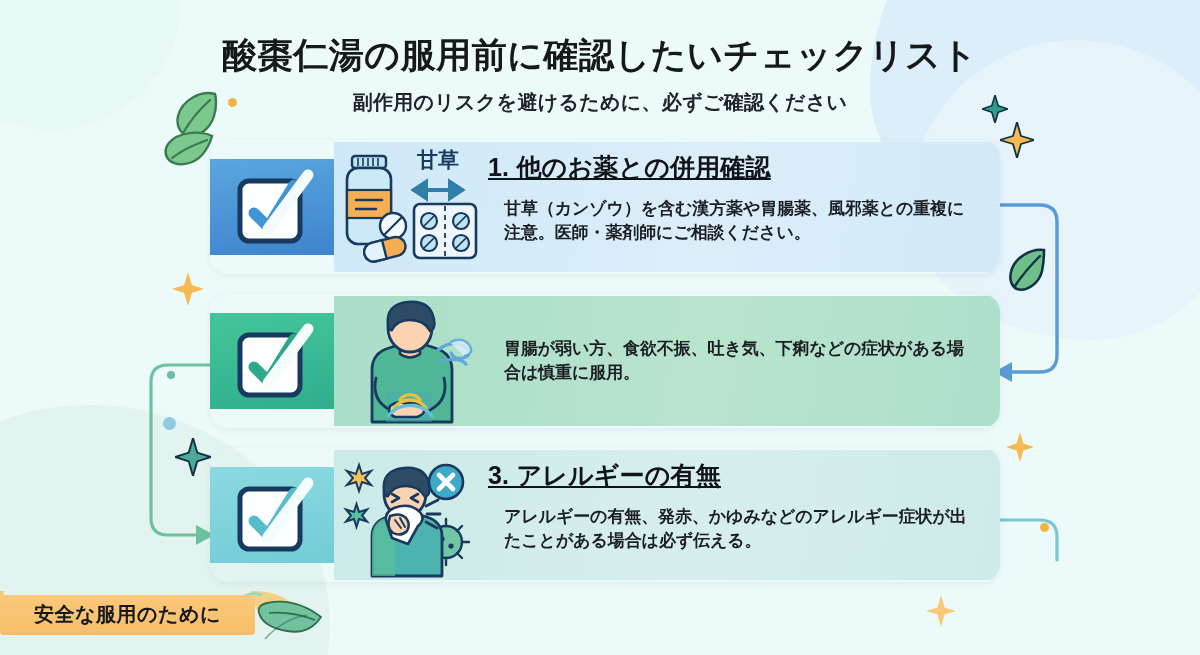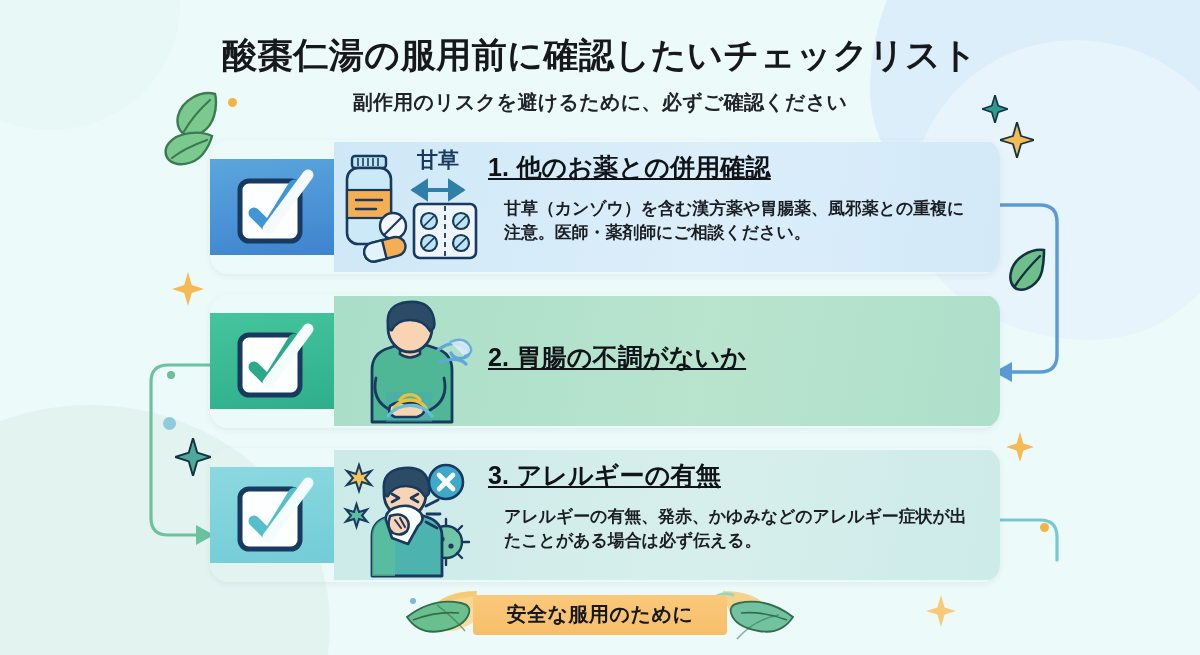--- a/index.html
+++ b/index.html
@@ -170,21 +170,20 @@
   .card-3 .card-body   { background: linear-gradient(100deg, #CBEAE8 0%, #D7EFEC 55%, #CDEBE9 100%); }
 
   
   .footer {
     position: absolute;
     bottom: 14px;
     left: 0; right: 0;
     z-index: 6;
     display: flex;
     align-items: center;
-    justify-content: center;
     height: 52px;
   }
   .footer-inner {
     position: relative;
     display: flex;
     align-items: center;
     justify-content: center;
   }
   .badge {
     position: relative;
@@ -371,21 +370,21 @@
           <path d="M54 120 a28 28 0 0 1 44 0" fill="none" stroke="#63C0D8" stroke-width="3.2" stroke-linecap="round"></path>
 
           <g fill="none" stroke="#5FA8D8" stroke-width="3.2" stroke-linecap="round">
             <path d="M104 54 q16-12 28-2 q7 7 -3 10 q-9 2 -12-5"></path>
             <path d="M106 66 q18-6 26 2"></path>
           </g>
           <path d="M116 46 q14-6 20 4 q4 8 -6 10" fill="#DCEEFA" opacity="0.85" stroke="#5FA8D8" stroke-width="2.4"></path>
         </svg>
       </div>
       <div class="card-text">
-        <div class="card-title">2. 胃腸の不調がないか</div>
+        <div class="card-desc">胃腸が弱い方、食欲不振、吐き気、下痢などの症状がある場合は慎重に服用。</div>
       </div>
     </div>
   </div>
 
   <div class="card card-3">
     <div class="card-accent">
       <svg width="96" height="96" viewBox="0 0 96 96">
         <rect x="16" y="22" width="60" height="60" rx="9" fill="#FDFEFF" stroke="#173A5E" stroke-width="5"></rect>
         <path d="M30 54 L44 68 L70 26" fill="none" stroke="#55BECB" stroke-width="11" stroke-linecap="round" stroke-linejoin="round"></path>
         <path d="M44 70 L84 16" fill="none" stroke="#F3FDFE" stroke-width="11" stroke-linecap="round"></path>

